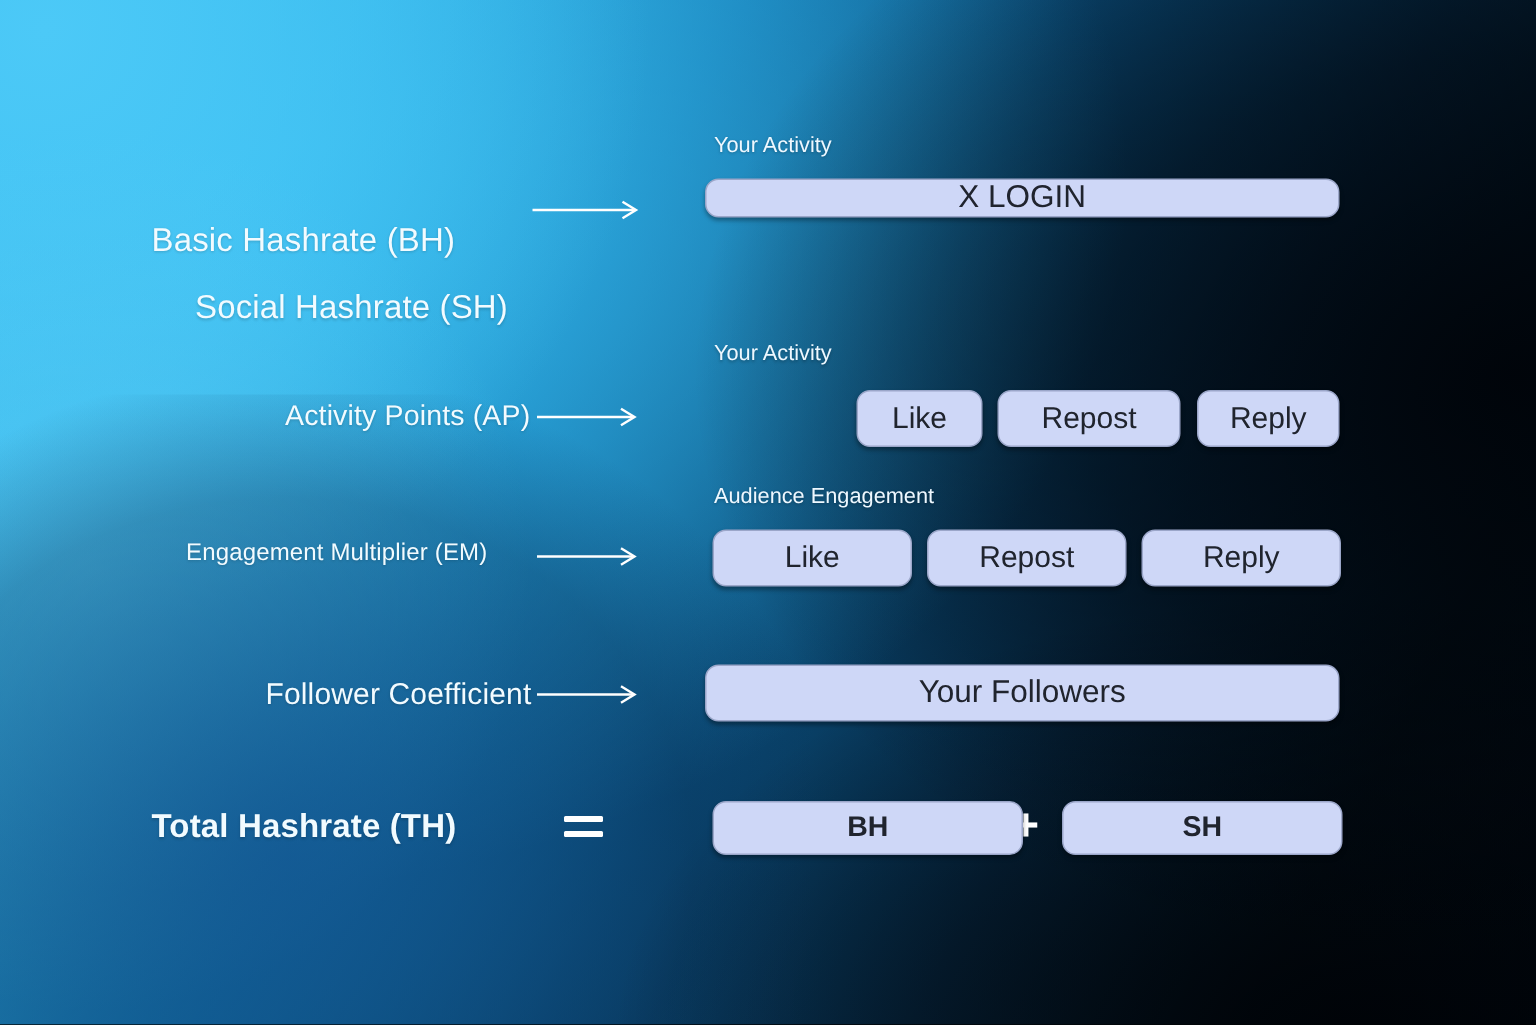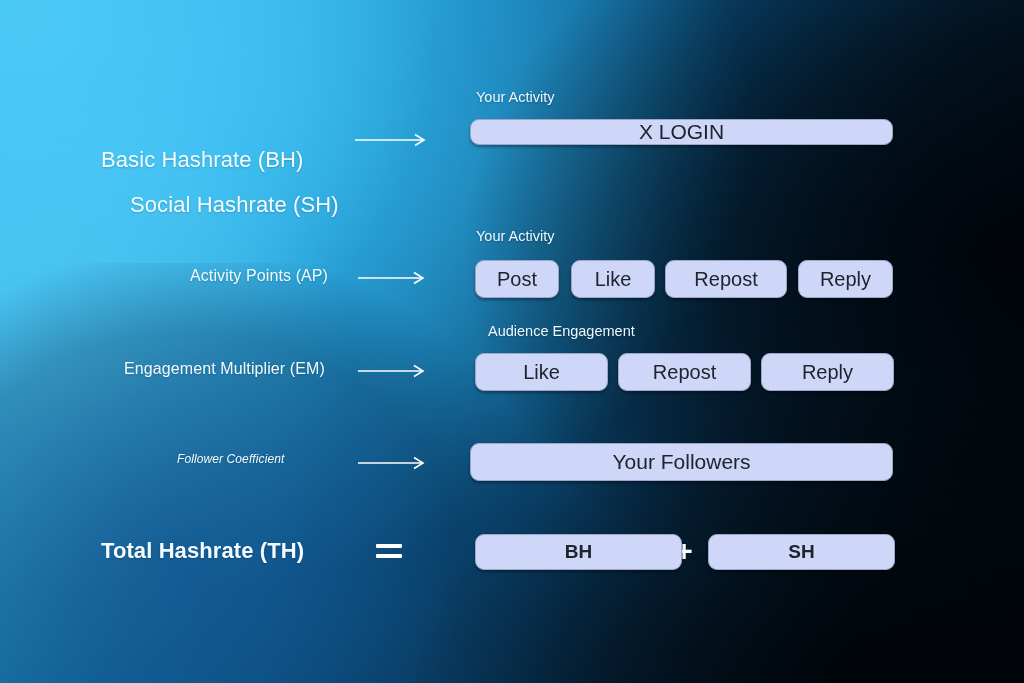--- a/index.html
+++ b/index.html
@@ -44,23 +44,23 @@
   
   .lbl {
     position: absolute;
     color: #f2fbff;
     white-space: nowrap;
     text-shadow: 0 1px 2px rgba(0,0,0,0.18);
     letter-spacing: 0.1px;
   }
   .lbl-bh   { left: 101px; top: 126px; font-size: 22px; margin-top: 21px; }
   .lbl-sh   { left: 101px; top: 192px; font-size: 22px; margin-left: 29px; }
-  .lbl-ap   { left: 190px; top: 267px; font-size: 16px; }
+  .lbl-ap   { left: 190px; top: 267px; font-size: 19px; }
   .lbl-em   { left: 124px; top: 360px; font-size: 16px; text-align: right; }
-  .lbl-fc   { left: 177px; top: 452px; font-size: 12px; font-style: italic; }
+  .lbl-fc   { left: 177px; top: 452px; font-size: 20px; }
   .lbl-th   { left: 101px; top: 538px; font-size: 22px; font-weight: bold; }
 
   
   .arrow {
     position: absolute;
     height: 18px;
     pointer-events: none;
   }
   .arrow svg { display: block; overflow: visible; }
   .arrow-bh { left: 355px; top: 132px; }
@@ -98,21 +98,21 @@
   
   .cap {
     position: absolute;
     color: #eef8ff;
     font-size: 14.5px;
     white-space: nowrap;
     text-shadow: 0 1px 2px rgba(0,0,0,0.25);
   }
   .cap-a1 { left: 476px; top: 89px; }
   .cap-a2 { left: 476px; top: 228px; }
-  .cap-a3 { left: 488px; top: 323px; }
+  .cap-a3 { left: 476px; top: 323px; }
 
   
   .pill {
     position: absolute;
     background: #ced7f7;
     border: 1px solid #9ba6c9;
     border-radius: 9px;
     box-shadow: 0 2px 3px rgba(0,0,0,0.35);
     color: #20242e;
     display: flex;
@@ -183,21 +183,20 @@
     </div>
 
     <div class="plus">+</div>
 
     <div class="cap cap-a1">Your Activity</div>
     <div class="cap cap-a2">Your Activity</div>
     <div class="cap cap-a3">Audience Engagement</div>
 
     <div class="pill btn-xlogin">X LOGIN</div>
 
-    <div class="pill btn-post">Post</div>
     <div class="pill btn-like1">Like</div>
     <div class="pill btn-repost1">Repost</div>
     <div class="pill btn-reply1">Reply</div>
 
     <div class="pill btn-like2">Like</div>
     <div class="pill btn-repost2">Repost</div>
     <div class="pill btn-reply2">Reply</div>
 
     <div class="pill btn-followers">Your Followers</div>
 

